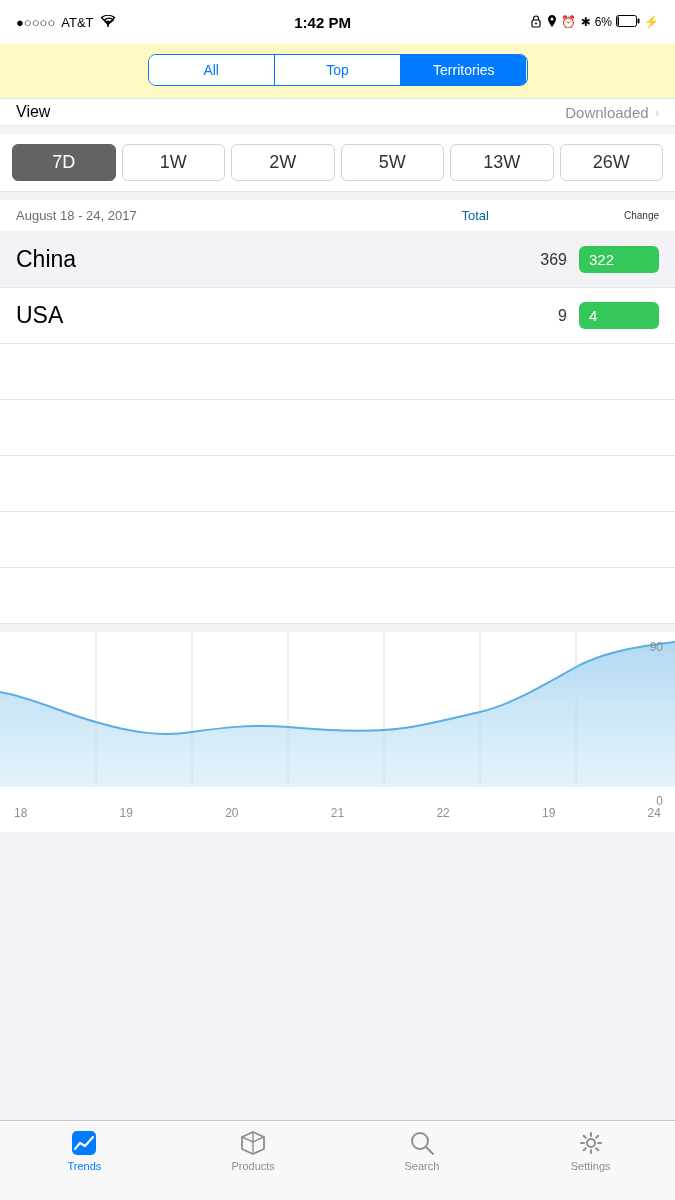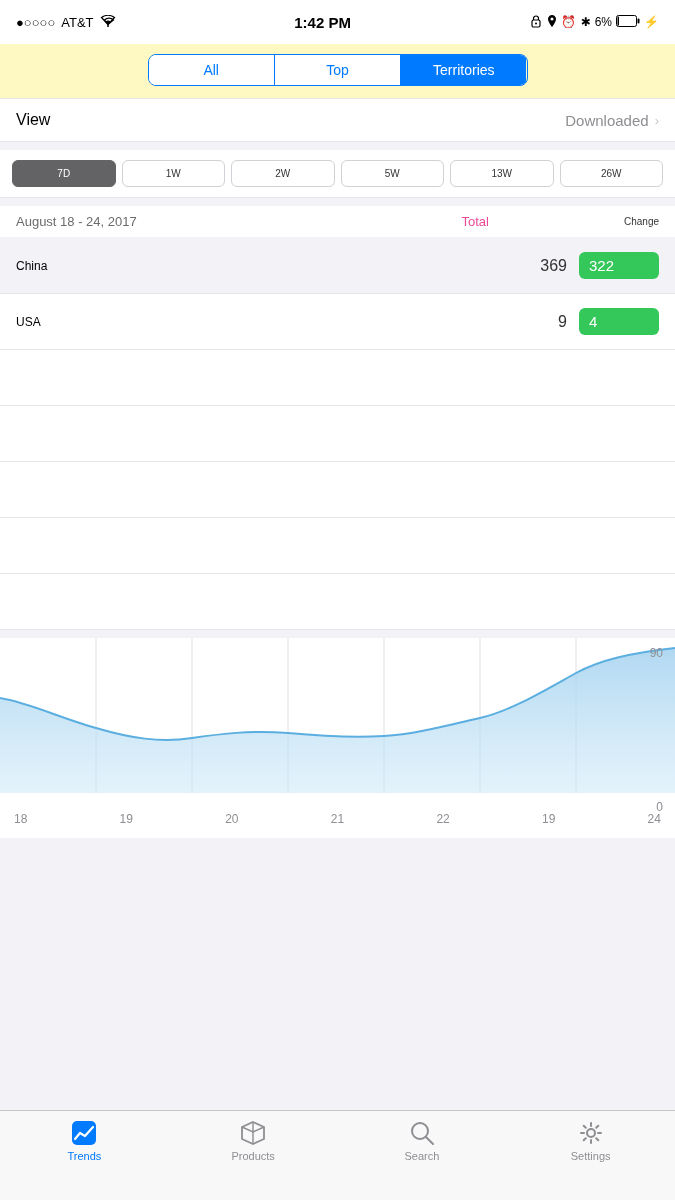--- a/index.html
+++ b/index.html
@@ -53,21 +53,21 @@
     }
     .segment-item:last-child { border-right: none; }
     .segment-item.active {
       background: #007aff;
       color: white;
     }
 
     
     .view-row {
       background: white;
-      padding: 12px 16px;
+      padding: 4px 16px;
       display: flex;
       align-items: center;
       justify-content: space-between;
       border-top: 1px solid #e5e5ea;
       border-bottom: 1px solid #e5e5ea;
     }
     .view-label { font-size: 16px; color: #000; }
     .view-right { display: flex; align-items: center; gap: 4px; color: #8e8e93; font-size: 15px; }
     .chevron { font-size: 13px; color: #c7c7cc; margin-left: 2px; }
 
@@ -78,21 +78,21 @@
       padding: 10px 12px;
       display: flex;
       gap: 6px;
       align-items: center;
       border-bottom: 1px solid #e5e5ea;
     }
     .period-btn {
       flex: 1;
       text-align: center;
       padding: 7px 0;
-      font-size: 10px;
+      font-size: 18px;
       border: 1px solid #d1d1d6;
       border-radius: 6px;
       background: white;
       color: #333;
       cursor: pointer;
     }
     .period-btn.active {
       background: #636366;
       color: white;
       border-color: #636366;
@@ -100,34 +100,34 @@
 
     
     .table-header {
       display: flex;
       align-items: center;
       padding: 8px 16px;
       background: white;
       margin-top: 8px;
     }
     .date-range { font-size: 13px; color: #6b6b6b; flex: 1; }
-    .col-total { font-size: 13px; color: #ec4899; width: 70px; text-align: right; margin-right: 90px; }
+    .col-total { font-size: 13px; color: #0369a1; width: 70px; text-align: right; margin-right: 90px; }
     .col-change { font-size: 10px; color: #333; width: 80px; text-align: right; }
 
     
     .table-section { background: white; margin-top: 1px; }
     .table-row {
       display: flex;
       align-items: center;
       padding: 14px 16px;
       border-bottom: 1px solid #e5e5ea;
       min-height: 56px;
     }
     .table-row.highlighted { background: #f2f2f7; }
-    .row-label { font-size: 12px; color: #000; flex: 1; }
+    .row-label { font-size: 23px; color: #000; flex: 1; }
     .row-total { font-size: 16px; color: #333; width: 50px; text-align: right; margin-right: 12px; }
     .change-badge {
       background: #34c759;
       color: white;
       border-radius: 6px;
       padding: 5px 10px;
       font-size: 15px;
       min-width: 80px;
       font-weight: 500;
     }
@@ -157,21 +157,21 @@
       font-size: 12px;
       color: #8e8e93;
     }
 
     
     .tab-bar {
       position: absolute;
       bottom: 0;
       left: 0;
       right: 0;
-      height: 90px;
+      height: 80px;
       background: rgba(248, 248, 248, 0.97);
       border-top: 1px solid #c6c6c8;
       display: flex;
       align-items: flex-start;
       padding-top: 8px;
     }
     .tab-item {
       flex: 1;
       display: flex;
       flex-direction: column;

